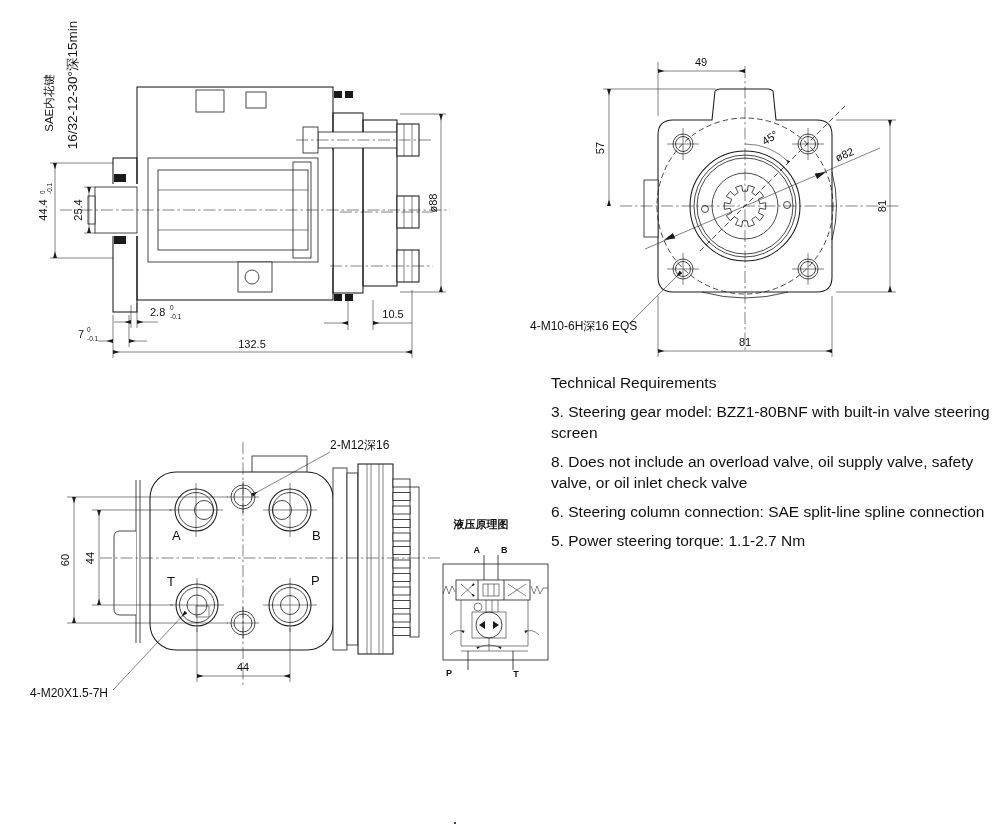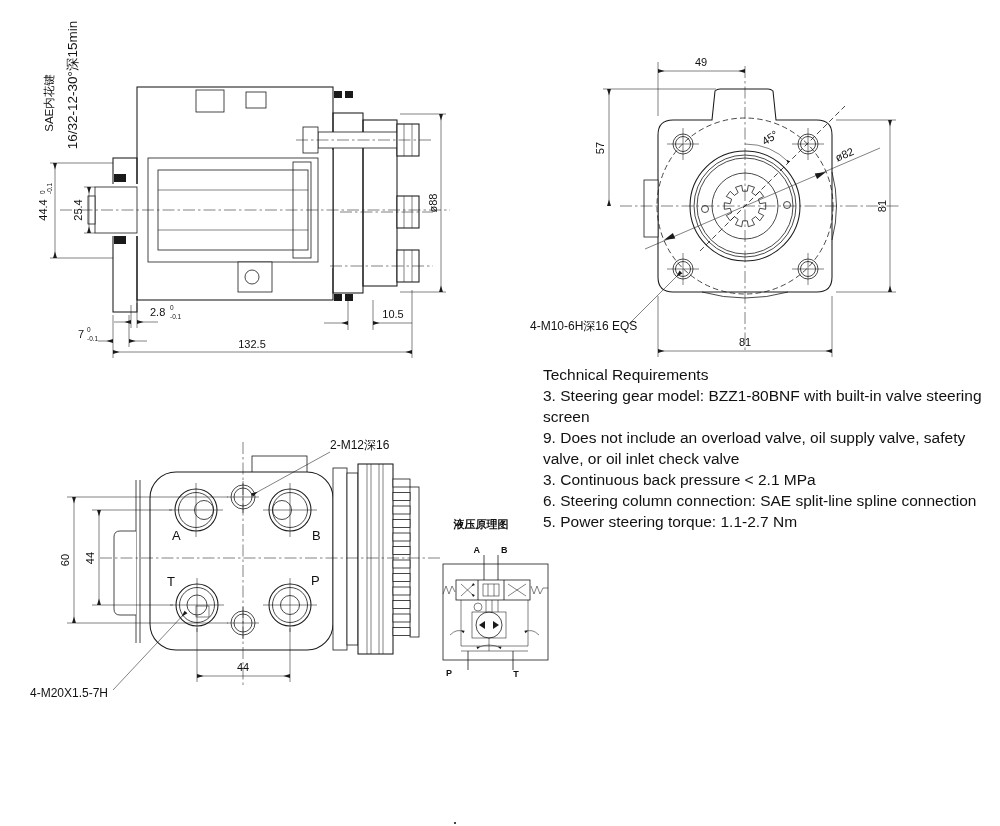--- a/index.html
+++ b/index.html
@@ -15,21 +15,21 @@
   .wht{fill:#ffffff;}
   .blk{fill:#1a1a1a;stroke:none;}
   text{fill:#111;font-family:"Liberation Sans",sans-serif;}
   .dimtxt{font-size:11px;}
   .toltxt{font-size:6.5px;}
   .lbltxt{font-size:12px;}
   .porttxt{font-size:13px;}
   .schtxt{font-size:9px;font-weight:bold;}
   .tech{position:absolute;left:543px;top:364px;width:455px;color:#111;
         font-size:15.5px;line-height:21px;}
-  .tech div{margin:0;}
+  .tech div{margin:8px;}
 </style>
 </head>
 <body>
 
 <div id="canvas">
 
 <svg width="1000" height="826" viewBox="0 0 1000 826">
   <defs>
     <pattern id="h45" width="6" height="6" patternUnits="userSpaceOnUse" patternTransform="rotate(45)">
       <line x1="0" y1="0" x2="0" y2="6" stroke="#1a1a1a" stroke-width="0.5"></line>
@@ -424,19 +424,18 @@
     <text class="schtxt" x="449" y="676" text-anchor="middle">P</text>
     <text class="schtxt" x="516" y="677" text-anchor="middle">T</text>
   </g>
 
   <circle cx="455" cy="823" r="1.1" class="blk"></circle>
 </svg>
 
   <div class="tech">
     <div>Technical Requirements</div>
     <div>3. Steering gear model: BZZ1-80BNF with built-in valve steering screen</div>
-    <div>9. Does not include an overload valve, oil supply valve, safety valve, or oil inlet check valve</div>
-    <div>3. Continuous back pressure &lt; 2.1 MPa</div>
+    <div>8. Does not include an overload valve, oil supply valve, safety valve, or oil inlet check valve</div>
     <div>6. Steering column connection: SAE split-line spline connection</div>
     <div>5. Power steering torque: 1.1-2.7 Nm</div>
   </div>
 
 </div>
 
 </body></html>

